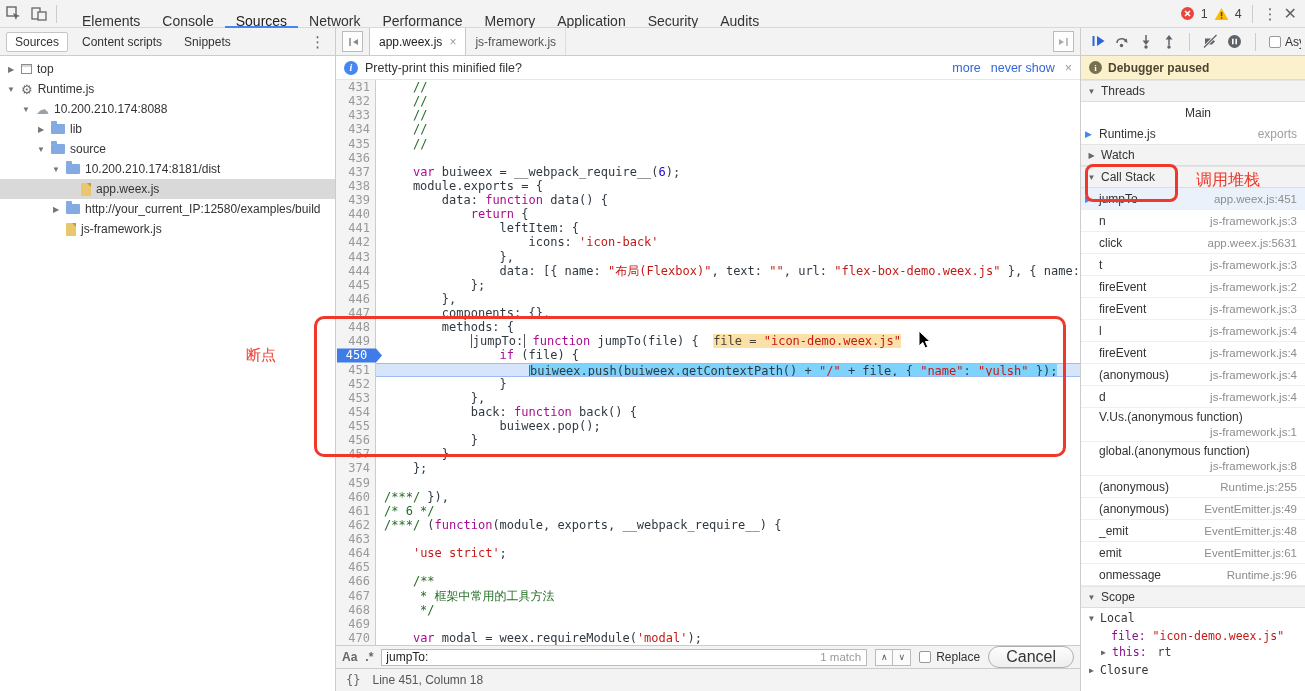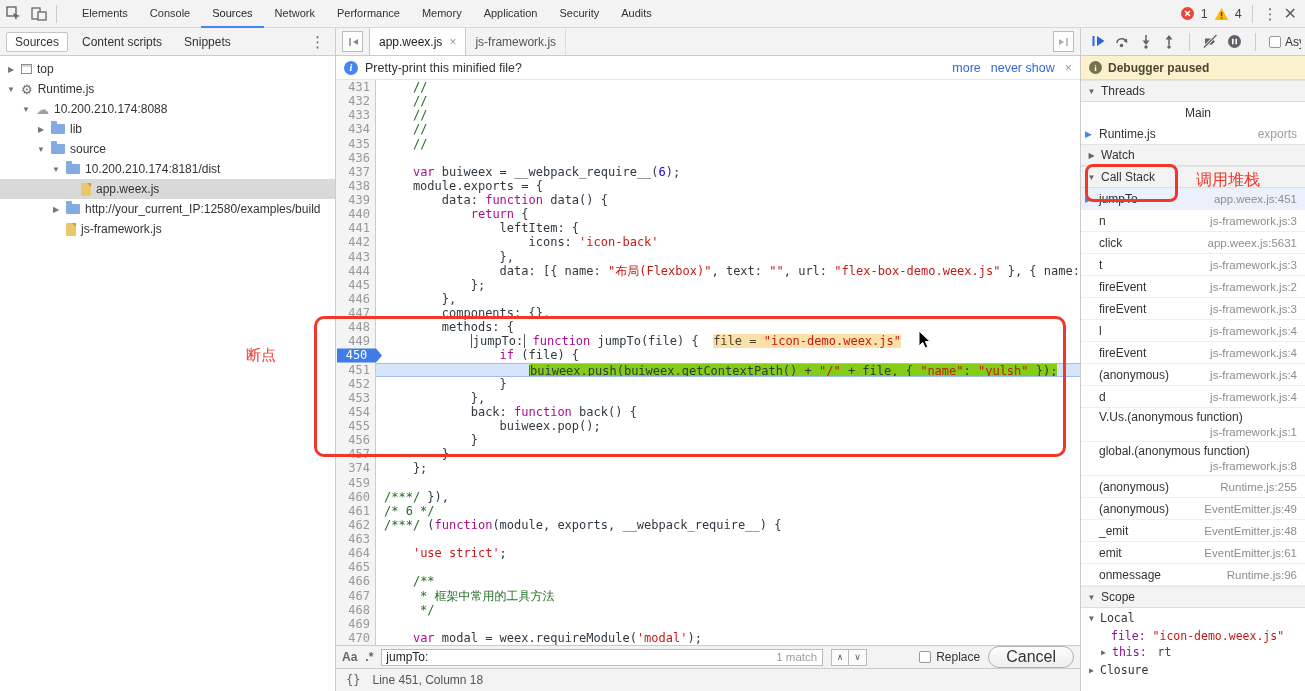--- a/index.html
+++ b/index.html
@@ -6,21 +6,21 @@
   html,body { width:1305px; height:691px; overflow:hidden; background:#fff;
               font-family:"Liberation Sans", sans-serif; }
   #app { position:relative; width:1305px; height:691px; background:#fff; overflow:hidden; }
 
   
   .topbar { position:absolute; left:0; top:0; width:1305px; height:28px; background:#f3f3f3;
             border-bottom:1px solid #d8d8d8; display:flex; align-items:center; }
   .ico-btn { width:26px; height:26px; display:flex; align-items:center; justify-content:center; }
   .tb-sep { width:1px; height:18px; background:#ccc; margin:0 4px; }
   .top-tabs { display:flex; margin-left:10px; height:28px; }
-  .top-tab { padding:0 11px; line-height:27px; font-size:11px; color:#333; }
+  .top-tab { padding:8px 11px; line-height:27px; font-size:14px; color:#333; }
   .top-tab.active { box-shadow: inset 0 -2px 0 #4285f4; color:#222; }
   .tb-right { margin-left:auto; display:flex; align-items:center; gap:6px; padding-right:8px; }
   .count { font-size:12.5px; color:#424242; }
   .glyph { color:#5f6368; font-size:15px; line-height:1; }
 
   
   .srcbar { position:absolute; left:0; top:28px; width:336px; height:28px; background:#f3f3f3;
             border-bottom:1px solid #ccc; border-right:1px solid #ccc;
             display:flex; align-items:center; font-size:12px; color:#333; }
   .src-tab { padding:2px 8px; margin-left:6px; }
@@ -75,41 +75,41 @@
   .code { position:absolute; left:0; top:24px; right:0; bottom:46px; overflow:hidden;
           font-family:"DejaVu Sans Mono", monospace; font-size:12px; }
   .code-row { display:flex; height:14.125px; line-height:14.125px; }
   .gut { width:40px; flex:none; text-align:right; padding-right:5px; color:#999;
          background:#f4f4f4; border-right:1px solid #ccc; position:relative; }
   .gut-tag { position:absolute; left:1px; right:-7px; top:0; bottom:0; background:#3f7ce8; color:#fff;
              clip-path:polygon(0 0, calc(100% - 6px) 0, 100% 50%, calc(100% - 6px) 100%, 0 100%);
              text-align:center; padding-right:6px; z-index:2; }
   .ct { flex:1; white-space:pre; overflow:hidden; padding-left:8px; color:#303942; }
   .ct.hl { background:#d7e5fb; border-top:1px solid rgba(110,155,235,.55); border-bottom:1px solid rgba(110,155,235,.55); }
-  .sel { background:#84cc16; }
+  .sel { background:#7dd3fc; }
   .caret { display:inline-block; width:1.5px; height:12px; background:#1a73e8; vertical-align:-2px; }
   .tok-pln { color:#303942; } .tok-kwd { color:#aa0d91; } .tok-str { color:#c41a16; }
   .tok-num { color:#1c00cf; } .tok-com { color:#236e25; }
   .tok-match { border:1px solid #555; padding:0 1px; }
   .tok-hintp, .tok-hints { background:#fbe1a8; }
   .tok-hintp { color:#494236; } .tok-hints { color:#c41a16; }
 
   .searchbar { position:absolute; left:0; right:0; bottom:23px; height:23px; background:#f3f3f3;
                border-top:1px solid #ccc; display:flex; align-items:center; font-size:12px; color:#555;
                padding:0 6px; gap:8px; }
   .sb-toggle { color:#666; font-weight:bold; }
   .sb-inputwrap { position:relative; width:486px; height:17px; }
   .sb-inputwrap input { width:100%; height:100%; border:1px solid #bbb; font-size:12px; padding:0 52px 0 4px;
                         font-family:"Liberation Sans", sans-serif; color:#222; }
   .sb-matches { position:absolute; right:6px; top:2px; color:#9a9a9a; font-size:11.5px; }
   .sb-nav { display:flex; }
   .sb-nav div { width:18px; height:17px; border:1px solid #bbb; background:#fbfbfb; color:#555;
                 font-size:9px; display:flex; align-items:center; justify-content:center; }
   .sb-nav div + div { border-left:none; }
-  .sb-replace { display:flex; align-items:center; gap:5px; color:#333;margin-left:44px; }
+  .sb-replace { display:flex; align-items:center; gap:5px; color:#333; }
   .btn-cancel { border:1px solid #b0b0b0; border-radius:11px; padding:1px 17px; font-size:16px; color:#333;
                 background:linear-gradient(#fdfdfd,#eee); }
   .statusbar { position:absolute; left:0; right:0; bottom:0; height:23px; background:#f3f3f3;
                border-top:1px solid #ccc; display:flex; align-items:center; gap:12px; padding:0 10px;
                font-size:12px; color:#555; }
   .fmt { color:#666; font-family:"DejaVu Sans Mono", monospace; }
 
   
   .dbgpanel { position:absolute; left:1080px; top:56px; width:225px; height:635px; background:#fff;
               border-left:1px solid #ccc; font-size:12px; color:#333; overflow:hidden; }

